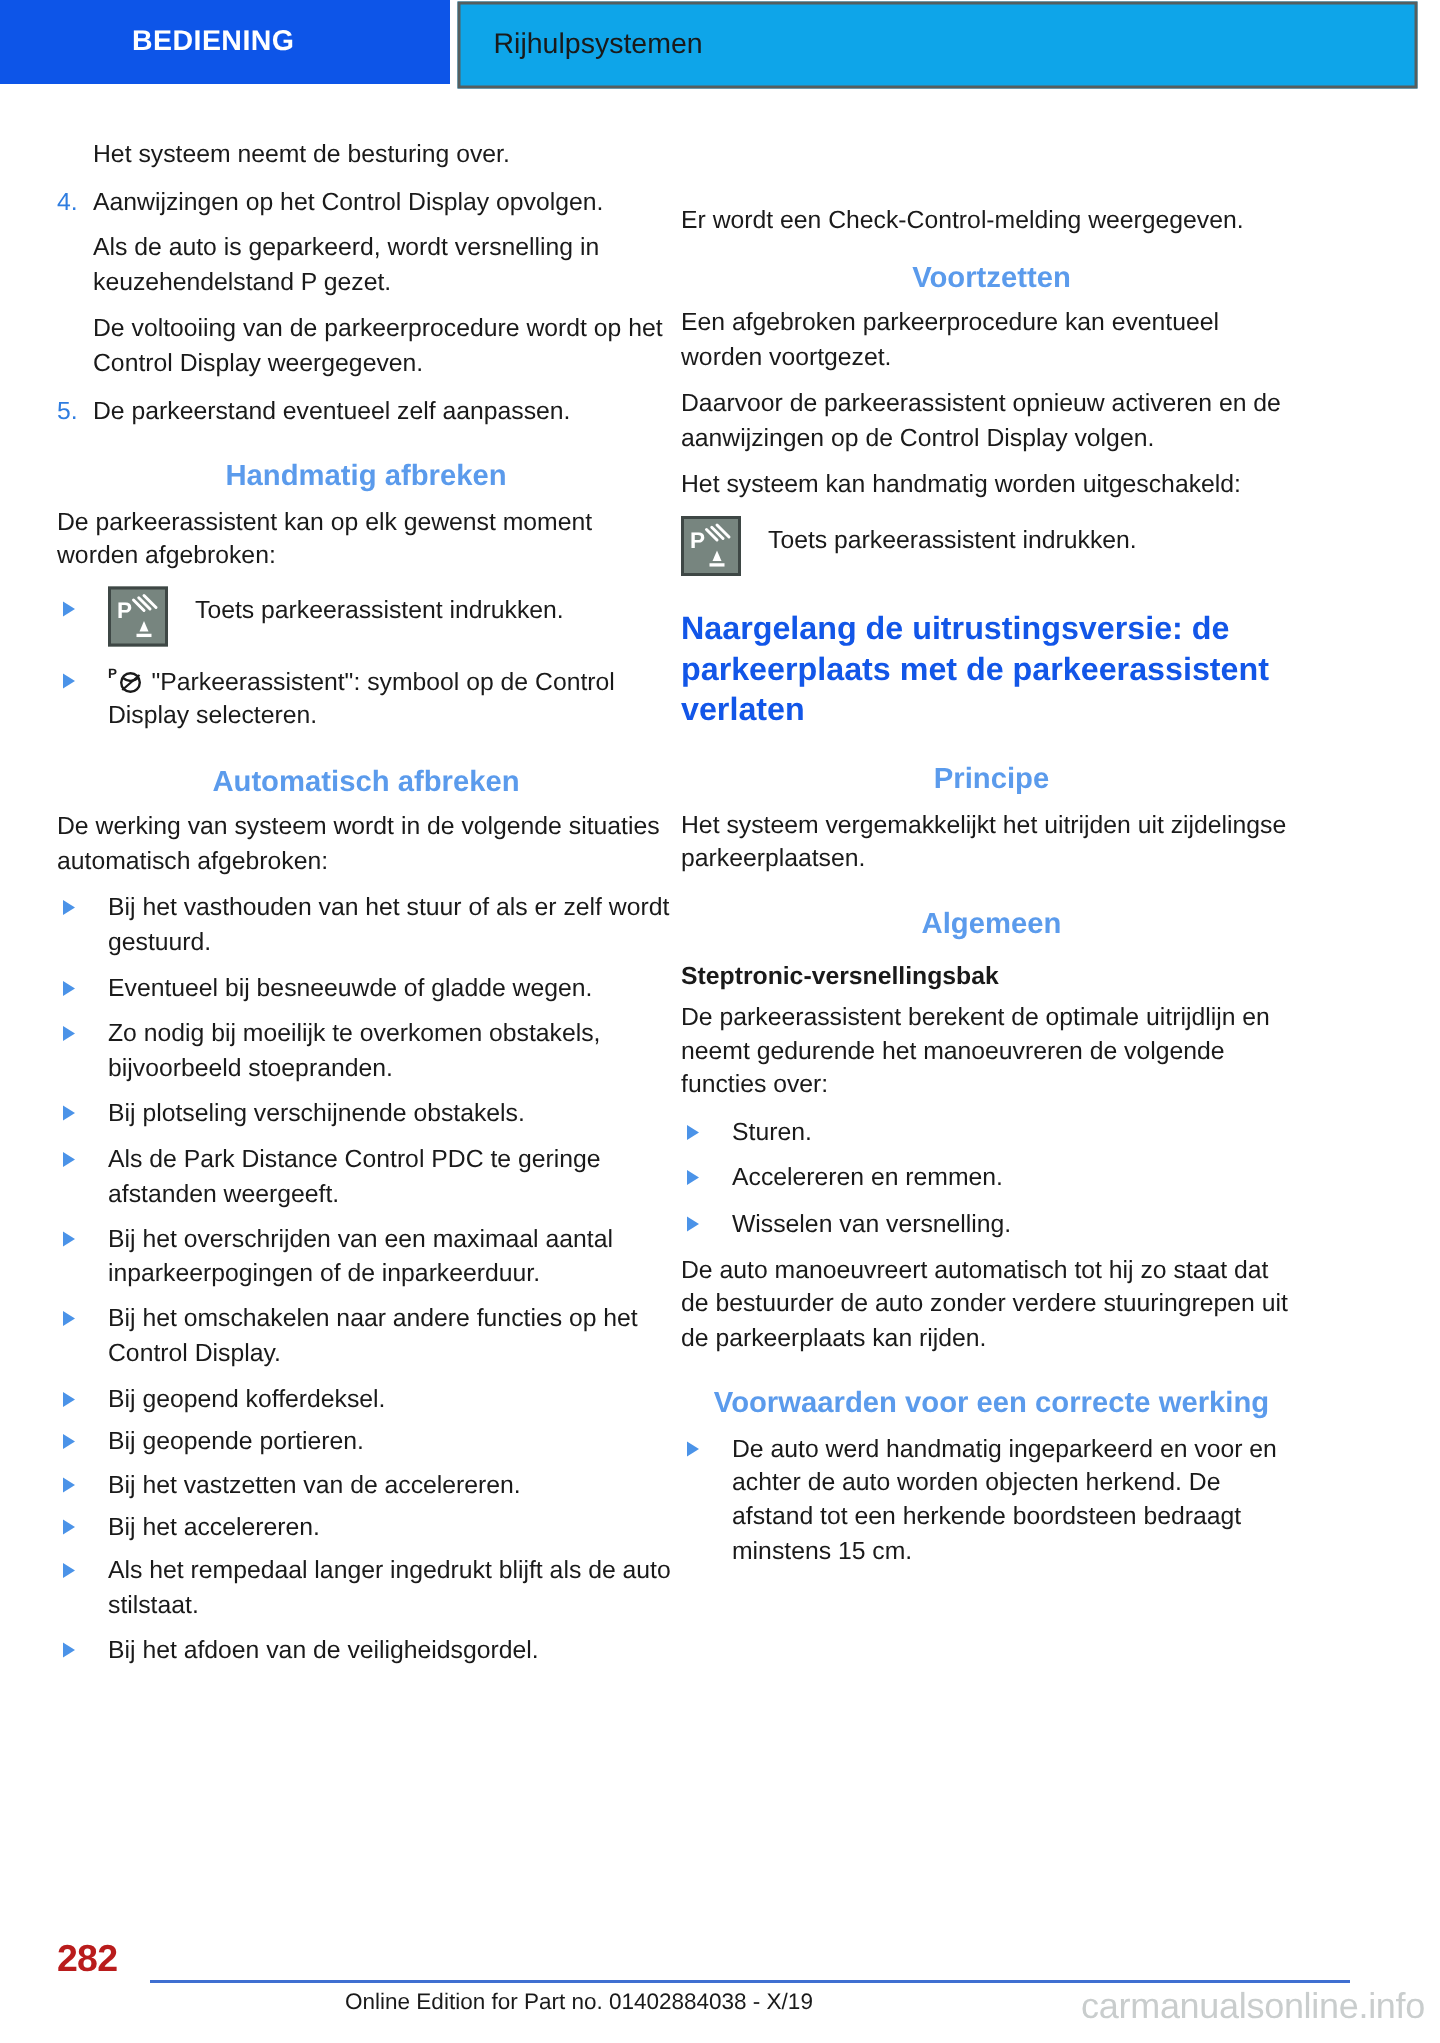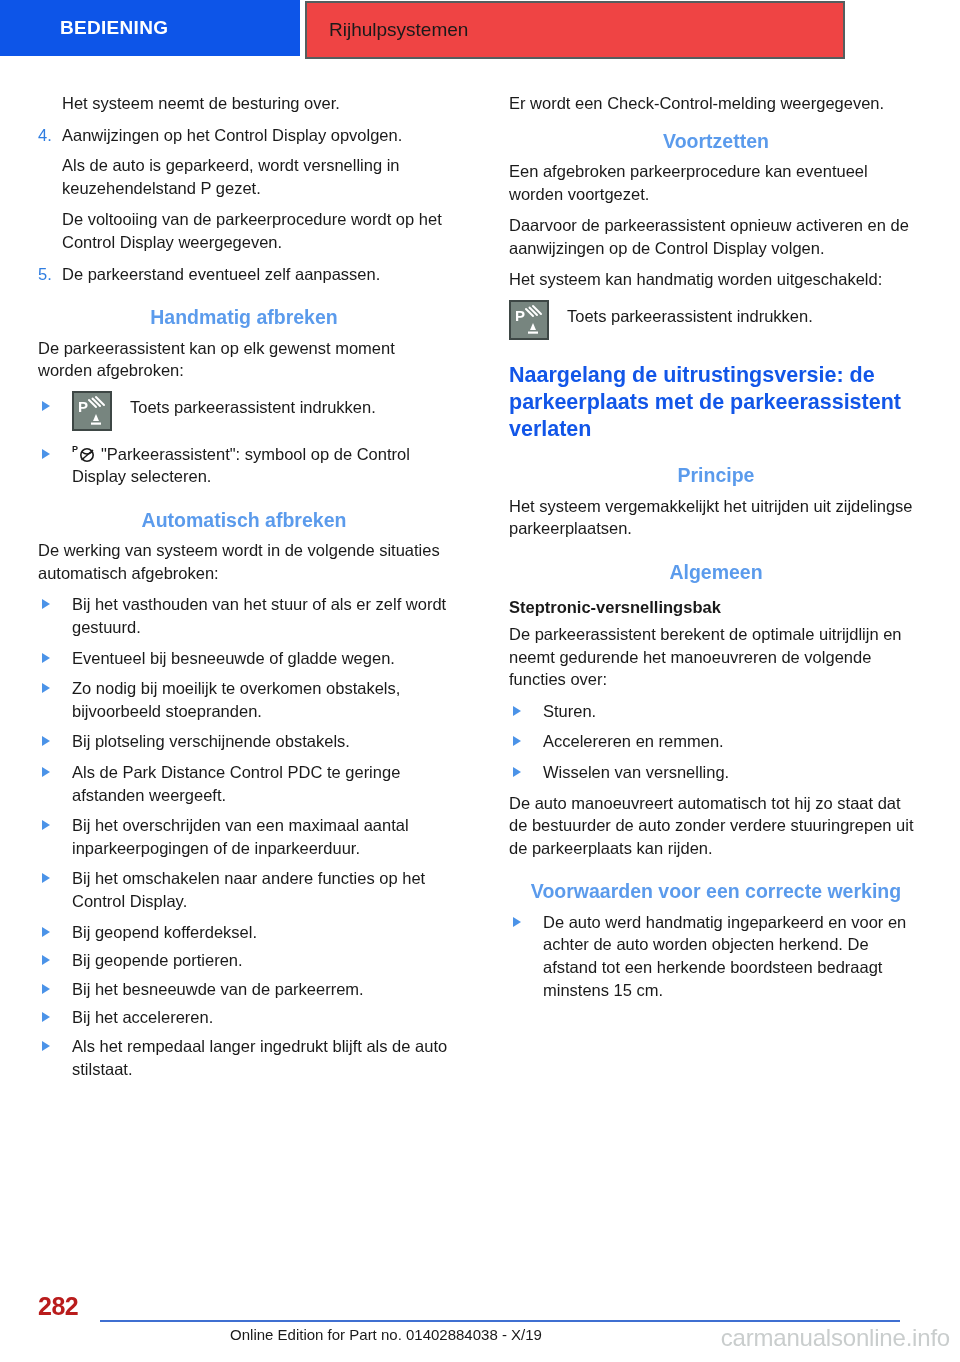--- a/index.html
+++ b/index.html
@@ -24,27 +24,27 @@
     position: absolute;
     left: 0; top: 0;
     width: 300px; height: 56px;
     background: #0d55e8;
     color: #ffffff;
     font-weight: bold;
     font-size: 19px;
     letter-spacing: 0.3px;
     display: flex;
     align-items: center;
-    padding-left: 60px;
+    padding-left: 88px;
   }
   .header-section {
     position: absolute;
     left: 305px; top: 1px;
-    width: 540px; height: 58px;
-    background: #ef4444;
+    width: 640px; height: 58px;
+    background: #0ea5e9;
     border: 2px solid #555e5e;
     display: flex;
     align-items: center;
     padding-left: 22px;
     font-size: 19px;
     color: #1a1a1a;
   }
 
   
   .page {
@@ -52,21 +52,21 @@
     top: 92px;
     left: 0;
     width: 960px;
   }
   .col {
     position: absolute;
     top: 0;
     width: 420px;
   }
   .col-left  { left: 38px;  width: 412px; }
-  .col-right { left: 509px; width: 414px; }
+  .col-right { left: 454px; width: 414px; margin-top: 44px; }
 
   
   p, .para {
     margin: 0 0 9px 0;
     font-size: 16.5px;
     line-height: 1.37;
     color: #1a1a1a;
   }
   .para-indent { margin-left: 24px; }
 
@@ -310,29 +310,33 @@
       <div class="bullet tight">
         <span class="tri"></span>
         <span>Bij geopend kofferdeksel.</span>
       </div>
       <div class="bullet tight">
         <span class="tri"></span>
         <span>Bij geopende portieren.</span>
       </div>
       <div class="bullet tight">
         <span class="tri"></span>
-        <span>Bij het besneeuwde van de parkeerrem.</span>
+        <span>Bij het vastzetten van de accelereren.</span>
       </div>
       <div class="bullet tight">
         <span class="tri"></span>
         <span>Bij het accelereren.</span>
       </div>
       <div class="bullet">
         <span class="tri"></span>
         <span>Als het rempedaal langer ingedrukt blijft als de auto stilstaat.</span>
+      </div>
+      <div class="bullet">
+        <span class="tri"></span>
+        <span>Bij het afdoen van de veiligheidsgordel.</span>
       </div>
     </div>
   </div>
 
   <div class="col col-right">
 
     <div class="para">Er wordt een Check-Control-melding weergegeven.</div>
 
     <h3 class="sub-head first">Voortzetten</h3>
     <div class="para">Een afgebroken parkeerprocedure kan eventueel worden voortgezet.</div>

